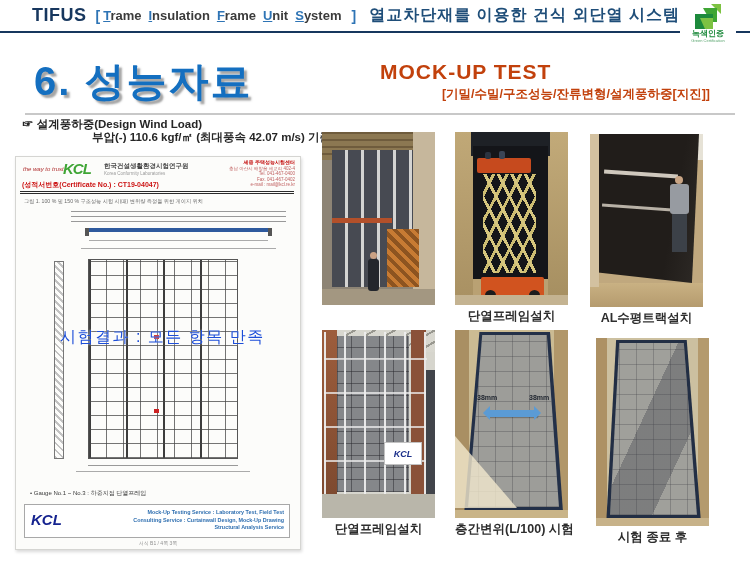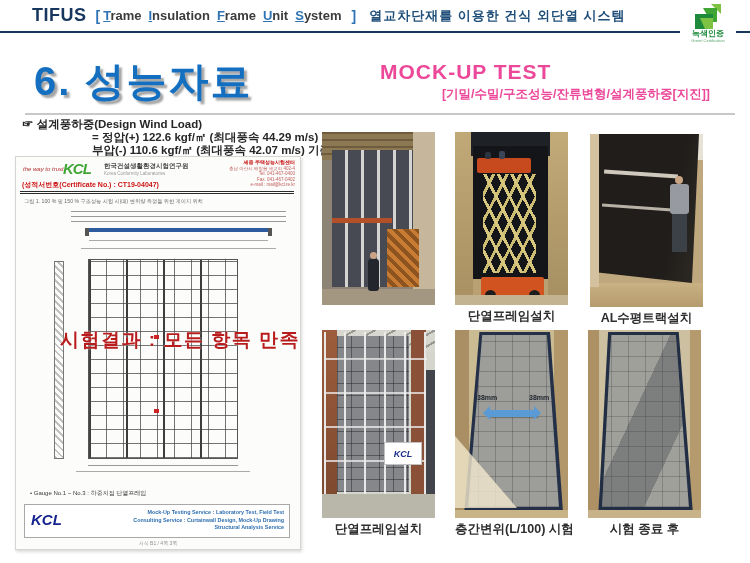--- a/index.html
+++ b/index.html
@@ -6,31 +6,31 @@
   .slide{position:relative;width:750px;height:563px;background:#fff;overflow:hidden;
          font-family:"Liberation Sans",sans-serif;}
 
   
   .hdr{position:absolute;left:0;top:0;width:750px;height:33px;border-bottom:2px solid #17375e;
        display:flex;align-items:center;padding-left:32px;box-sizing:border-box;white-space:nowrap;}
   .brand{font-size:18px;font-weight:bold;color:#17375e;letter-spacing:.5px;margin-right:6px;}
   .brk{color:#2e74b5;font-weight:bold;font-size:14px;margin:0 3px;}
   .word{font-size:13px;font-weight:bold;color:#3b3b3b;margin-right:7px;}
   .word .fl{color:#2e74b5;text-decoration:underline;}
-  .hdr-ko{font-size:13px;font-weight:bold;color:#1f4e79;margin-left:10px;letter-spacing:1px;}
+  .hdr-ko{font-size:16px;font-weight:bold;color:#1f4e79;margin-left:10px;letter-spacing:1px;}
 
   .green-cert{position:absolute;right:14px;top:0;width:56px;height:50px;background:#fff;text-align:center;z-index:5;}
   .green-cert svg{display:block;margin:2px auto 0;}
   .gc-ko{font-size:8px;font-weight:bold;color:#1d8a3c;line-height:8px;}
   .gc-en{font-size:4px;color:#5aa56f;line-height:5px;}
 
   
   .title{position:absolute;left:34px;top:54px;font-size:40px;font-weight:bold;color:#146fc0;
          letter-spacing:2px;text-shadow:3px 3px 2px rgba(90,90,90,.55);}
-  .mock{position:absolute;left:380px;top:60px;width:330px;color:#ec4899;}
+  .mock{position:absolute;left:380px;top:60px;width:330px;color:#c2410c;}
   .mock-t{font-size:21px;font-weight:bold;letter-spacing:1px;}
   .mock-s{font-size:12.5px;font-weight:bold;text-align:right;margin-top:2px;}
   .hr-gray{position:absolute;left:25px;top:113px;width:710px;height:2px;background:#c8c8c8;}
 
   
   .wind{position:absolute;left:22px;top:118px;font-size:11.5px;font-weight:bold;color:#262626;line-height:13px;}
   .wind .ind{margin-left:70px;}
 
   
   .doc{position:absolute;left:15px;top:156px;width:284px;height:392px;background:#fcfcfa;
@@ -58,21 +58,21 @@
   
   .sect{left:38px;top:104px;width:10px;height:198px;border:1px solid #777;box-sizing:border-box;
         background:repeating-linear-gradient(45deg,#c2c2c2 0 2px,transparent 2px 5px);}
   .grid-el{left:72px;top:102px;width:150px;height:200px;border:1px solid #555;box-sizing:border-box;background:
      repeating-linear-gradient(0deg,rgba(70,70,70,.75) 0 1px,transparent 1px 14px),
      repeating-linear-gradient(90deg,rgba(70,70,70,.75) 0 1px,transparent 1px 17px),
      repeating-linear-gradient(90deg,rgba(40,40,40,.9) 0 2px,transparent 2px 37px);}
   .gmark{width:5px;height:4px;background:#cc2222;}
   .rdim{left:72px;top:308px;width:150px;height:1px;background:#999;}
   .rdim2{left:60px;top:314px;width:174px;height:1px;background:#aaa;}
-  .overlay-red{left:44px;top:170px;width:232px;font-size:19px;font-weight:bold;color:#b91c1c;
+  .overlay-red{left:44px;top:170px;width:232px;font-size:16px;font-weight:normal;color:#1d4ed8;
                letter-spacing:1.5px;white-space:nowrap;text-shadow:0 0 2px rgba(255,255,255,.85);}
   .gauge{left:14px;top:332px;font-size:6px;color:#3a3a3a;}
   .fbox{left:8px;top:347px;width:266px;height:34px;border:1px solid #a8a8a8;background:#fff;box-sizing:border-box;}
   .fbox .kcl2{left:6px;top:6px;font-size:15px;font-weight:bold;font-style:italic;color:#15238f;}
   .services{right:5px;top:4px;text-align:right;font-size:5.4px;font-weight:bold;color:#2f6fb0;line-height:7.5px;}
   .services div{position:static;}
   .pgfoot{left:0;top:383px;width:284px;text-align:center;font-size:5px;color:#909090;}
 
   
   .photos{position:absolute;left:322px;top:132px;width:380px;height:410px;}
@@ -203,21 +203,20 @@
 
   <div class="title">6. 성능자료</div>
   <div class="mock">
     <div class="mock-t">MOCK-UP TEST</div>
     <div class="mock-s">[기밀/수밀/구조성능/잔류변형/설계풍하중[지진]]</div>
   </div>
   <div class="hr-gray"></div>
 
   <div class="wind">
     <div>☞ 설계풍하중(Design Wind Load)</div>
-    <div class="ind">= 정압(+) 122.6 kgf/㎡ (최대풍속 44.29 m/s)</div>
     <div class="ind">부압(-) 110.6 kgf/㎡ (최대풍속 42.07 m/s) 기준</div>
   </div>
 
   <div class="doc">
     <div class="tagline">the way to trust</div>
     <div class="kcl-logo">
         <i>KCL</i>
       </div>
     <div class="org">
       <span class="org-ko">한국건설생활환경시험연구원</span>
@@ -335,21 +334,21 @@
         <div class="p5p"></div>
         <div class="p5sun"></div>
         <div class="p5l1">38mm</div>
         <div class="p5l2">38mm</div>
         <div class="p5ar"></div>
         <div class="p5f"></div>
       </div>
       <figcaption class="cap">층간변위(L/100) 시험</figcaption>
     </figure>
 
-    <figure class="cell r2 p6" style="left:266px;top:198px;margin:0">
+    <figure class="cell r2 p6" style="left:266px;top:198px;margin:8px">
       <div class="ph">
         <div class="p6b"></div>
         <div class="p6p"></div>
         <div class="p6sh"></div>
         <div class="p6f"></div>
       </div>
       <figcaption class="cap">시험 종료 후</figcaption>
     </figure>
 
   </div>

